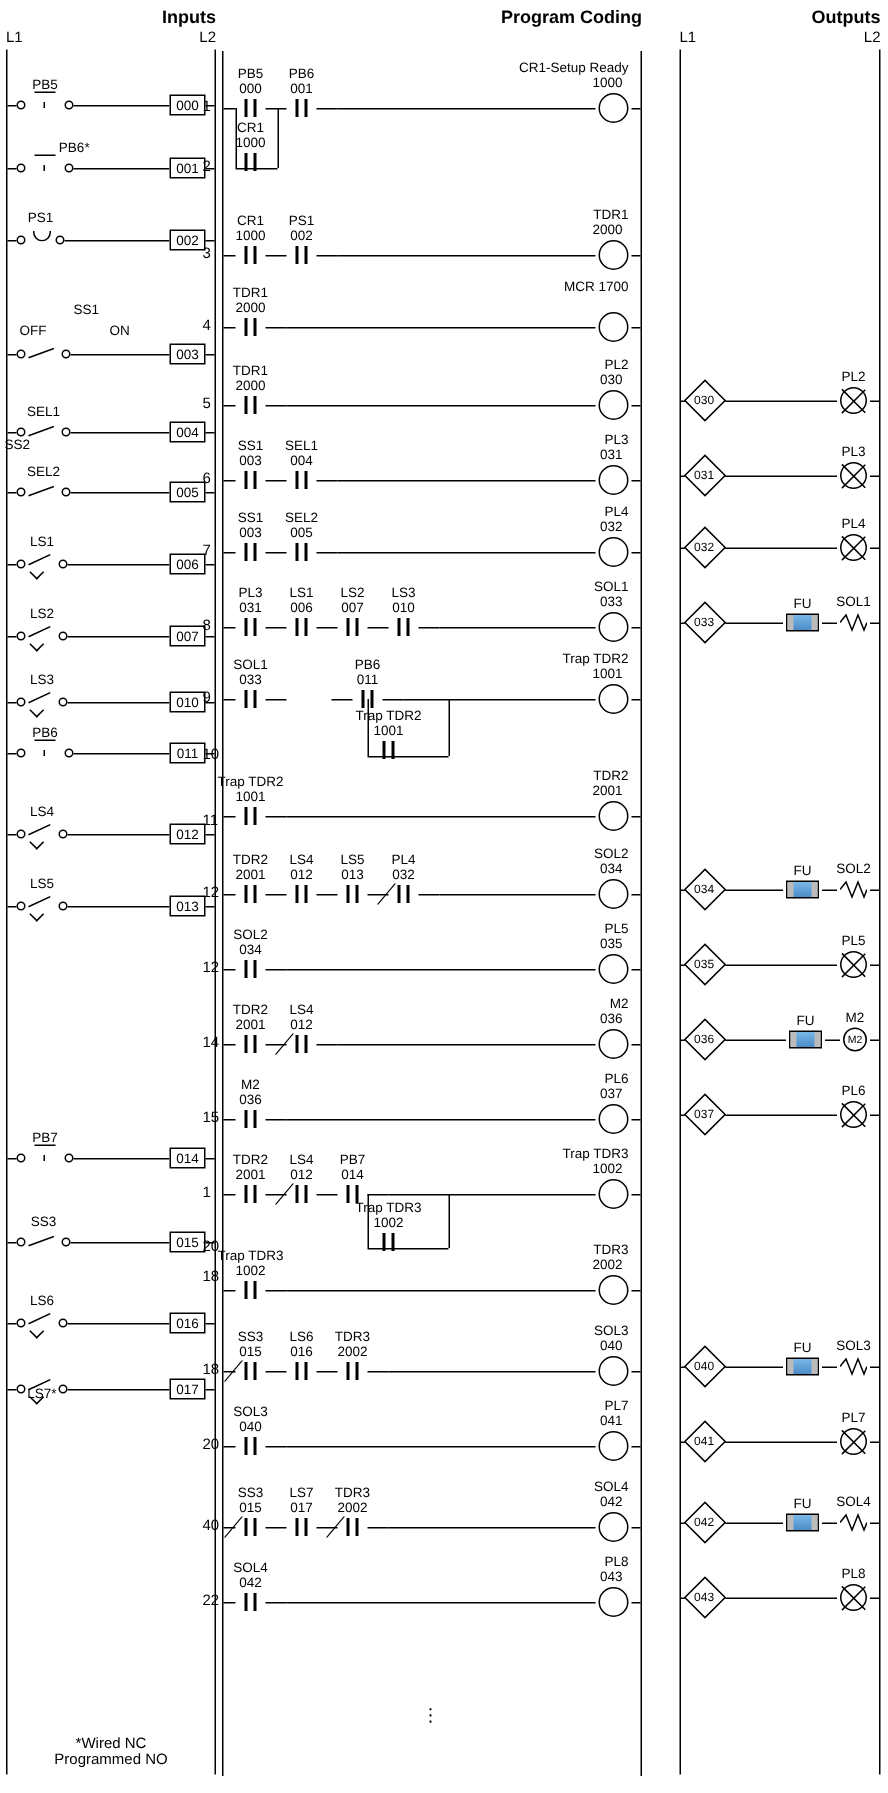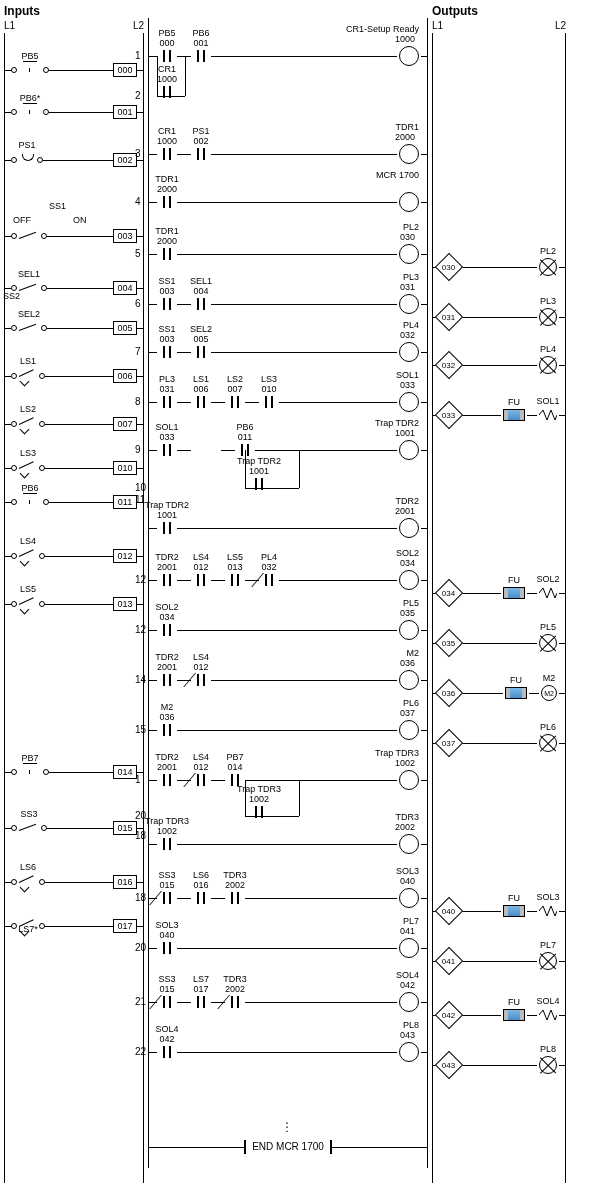--- a/index.html
+++ b/index.html
@@ -9,22 +9,22 @@
     font-family: Arial, Helvetica, sans-serif;
     font-size: 10px;
     background: #fff;
     color: #000;
     width: 592px;
   }
   .cols { display: flex; gap: 4px; }
   .col { position: relative; }
   .col-inputs { width: 140px; }
   .col-program { width: 280px; }
-  .col-outputs { width: 134px; }
-  .hdr { font-weight: bold; font-size: 12px; text-align: left; margin-bottom: 2px; }
+  .col-outputs { width: 134px; margin-left: 21px; }
+  .hdr { font-weight: bold; font-size: 12px; text-align: right; margin-bottom: 2px; }
   .rails { display: flex; justify-content: space-between; font-size: 10px; margin-bottom: 2px; }
   .ladder { position: relative; border-left: 1px solid #000; border-right: 1px solid #000; }
   .col-inputs .ladder { height: 1150px; }
   .col-program .ladder { height: 1150px; }
   .col-outputs .ladder { height: 1150px; }
   .rung { position: absolute; left: 0; right: 0; display: flex; align-items: center; }
   .wire { flex: 1; border-top: 1px solid #000; height: 0; }
   .dev { position: relative; margin: 0 2px; text-align: center; }
   .dev .lbl { position: absolute; top: -12px; left: 50%; transform: translateX(-50%); font-size: 9px; white-space: nowrap; }
   .dev .lbl2 { position: absolute; top: -22px; left: 50%; transform: translateX(-50%); font-size: 9px; white-space: nowrap; }
@@ -86,38 +86,40 @@
   <div class="col col-inputs">
     <div class="hdr">Inputs</div>
     <div class="rails">
       <span>L1</span>
       <span>L2</span>
     </div>
     <div class="ladder" id="inputs-ladder">
       <div class="ss-label" style="top:168px; left:44px;">SS1</div>
       <div class="ss-label" style="top:182px; left:8px;">OFF</div>
       <div class="ss-label" style="top:182px; left:68px;">ON</div>
+      <div class="footnote" style="white-space:pre-line;">*Wired NC
+Programmed NO</div>
     <div class="rung" style="top: 30px;">
           <div class="wire" style="max-width: 6px;"></div>
           <div class="terminal"></div>
           <div class="dev">
             <div class="pb-no"></div>
             <div class="lbl" style="top: -14px;">PB5</div>
           </div>
           <div class="terminal"></div>
           <div class="wire"></div>
           <div class="addr-box">000</div>
           <div class="wire" style="max-width: 6px;"></div>
         </div>
         <div class="rung" style="top: 72px;">
           <div class="wire" style="max-width: 6px;"></div>
           <div class="terminal"></div>
           <div class="dev">
             <div class="pb-no"></div>
-            <div class="lbl" style="top: -14px;">PB6*</div>
+            <div class="lbl" style="top: -14px; padding-left: 39px;">PB6*</div>
           </div>
           <div class="terminal"></div>
           <div class="wire"></div>
           <div class="addr-box">001</div>
           <div class="wire" style="max-width: 6px;"></div>
         </div>
         <div class="rung" style="top: 120px;">
           <div class="wire" style="max-width: 6px;"></div>
           <div class="terminal"></div>
           <div class="dev">
@@ -282,27 +284,23 @@
           </div>
           <div class="terminal"></div>
           <div class="wire"></div>
           <div class="addr-box">017</div>
           <div class="wire" style="max-width: 6px;"></div>
         </div>
       </div>
   </div>
 
   <div class="col col-program">
+    <div class="hdr">Program Coding</div>
     <div style="height:14px"></div>
     <div class="ladder" id="program-ladder">
-      <div class="end-mcr">
-        <div class="bar"></div>
-        <div class="txt">END MCR 1700</div>
-        <div class="bar"></div>
-      </div>
       <div class="dots" style="bottom:34px">⋮</div>
     <div class="rung-num" style="top: 32px;">1</div>
         <div class="rung" style="top: 28px;">
           <div class="wire" style="max-width: 8px;"></div>
           <div class="dev">
             <div class="no"></div>
             <div class="lbl2">PB5</div>
             <div class="lbl">000</div>
           </div>
           <div class="wire" style="max-width: 14px;"></div>
@@ -497,21 +495,21 @@
           <div class="dev">
             <div class="no"></div>
             <div class="lbl2">Trap TDR2</div>
             <div class="lbl">1001</div>
           </div>
         </div>
         <div class="branch-v" style="left: 96px; top: 432px; height: 38px;"></div>
         <div class="branch-v" style="left: 150px; top: 432px; height: 38px;"></div>
         <div class="branch-h" style="left: 96px; top: 470px; width: 54px;"></div>
         <div class="rung-num" style="top: 464px;">10</div>
-        <div class="rung-num" style="top: 476px;">11</div>
+        <div class="rung-num" style="top: 508px;">11</div>
         <div class="rung" style="top: 500px;">
           <div class="wire" style="max-width: 8px;"></div>
           <div class="dev">
             <div class="no"></div>
             <div class="lbl2">Trap TDR2</div>
             <div class="lbl">1001</div>
           </div>
           <div class="wire" style="max-width: 14px;"></div>
           <div class="wire"></div>
           <div class="dev">
@@ -717,21 +715,21 @@
           </div>
           <div class="wire" style="max-width: 14px;"></div>
           <div class="wire"></div>
           <div class="dev">
             <div class="coil"></div>
             <div class="coil-lbl">PL7</div>
             <div class="coil-addr">041</div>
           </div>
           <div class="wire" style="max-width: 6px;"></div>
         </div>
-        <div class="rung-num" style="top: 978px;">21</div>
+        <div class="rung-num" style="top: 978px;">40</div>
         <div class="rung" style="top: 974px;">
           <div class="wire" style="max-width: 8px;"></div>
           <div class="dev">
             <div class="nc">
               <div class="nc-slash"></div>
             </div>
             <div class="lbl2">SS3</div>
             <div class="lbl">015</div>
           </div>
           <div class="wire" style="max-width: 14px;"></div>

